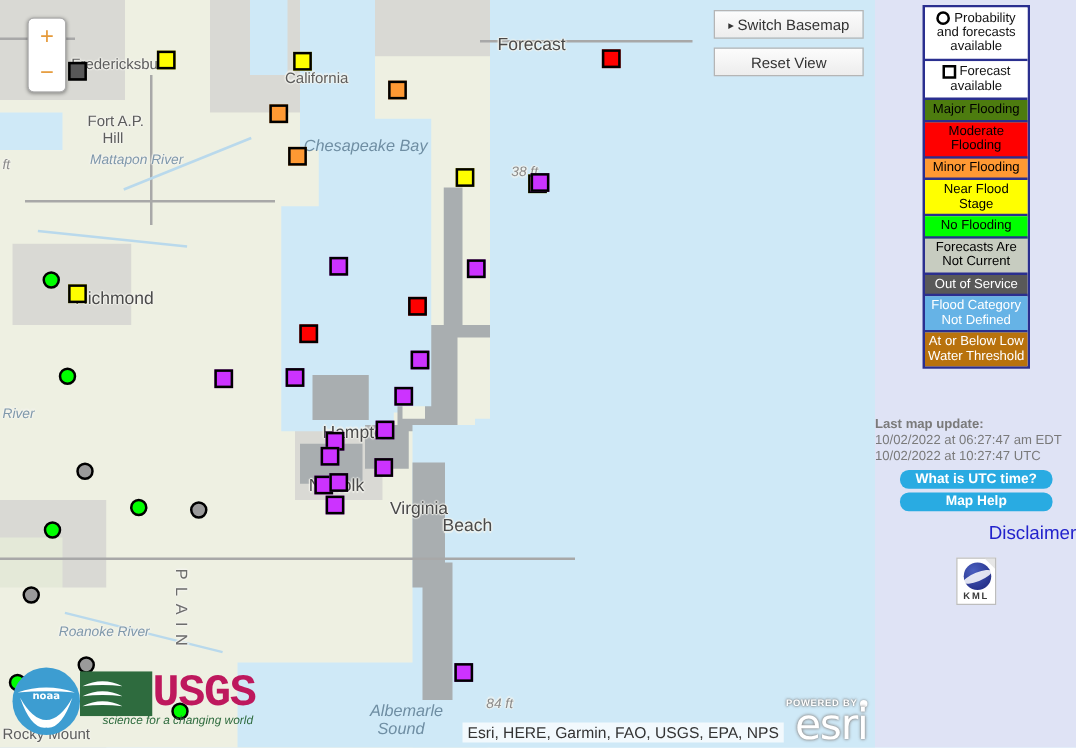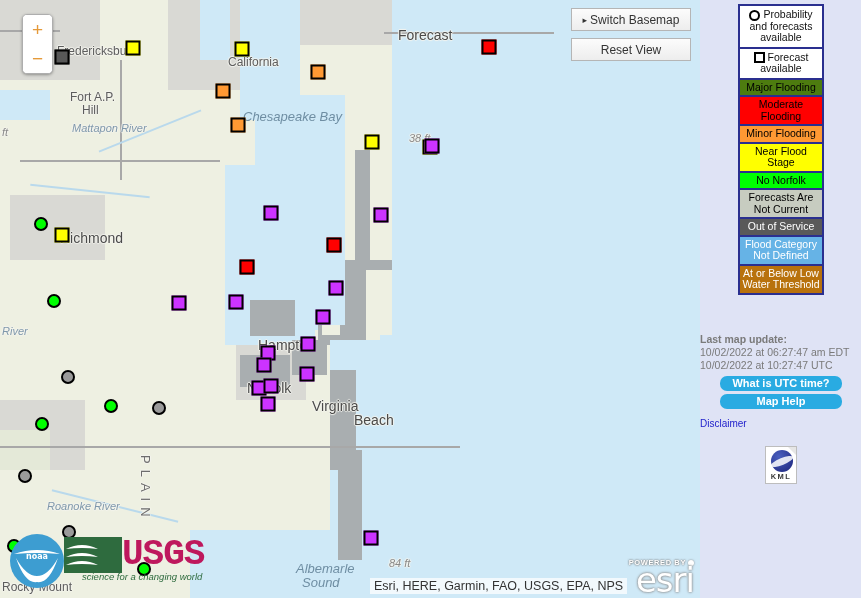--- a/index.html
+++ b/index.html
@@ -263,23 +263,23 @@
     padding: 0;
     font-family: "Liberation Sans", sans-serif;
   }
   #utc-btn { top: 376px; }
   #help-btn { top: 394px; }
 
   #disclaimer {
     position: absolute;
     left: 0; top: 418px;
     width: 161px;
-    text-align: left;
+    text-align: right;
     color: #2222cc;
-    font-size: 10px;
+    font-size: 15px;
     cursor: pointer;
   }
   #kml-link {
     position: absolute;
     left: 65px; top: 446px;
     width: 32px; height: 38px;
     background: #fff;
     border: 1px solid #bdbdbd;
     cursor: pointer;
   }
@@ -475,21 +475,21 @@
 
   <div id="panel">
 
     <div id="legend">
         <div class="legend-row symrow"><span class="legend-sym circ"></span><span>Probability and forecasts available</span></div>
         <div class="legend-row symrow"><span class="legend-sym"></span><span>Forecast available</span></div>
         <div class="legend-row" style="background: #4d7c0f; color: rgb(0, 0, 0); text-align: center;">Major Flooding</div>
         <div class="legend-row" style="background: rgb(255, 0, 0); color: rgb(0, 0, 0);">Moderate Flooding</div>
         <div class="legend-row" style="background: rgb(255, 153, 51); color: rgb(0, 0, 0);">Minor Flooding</div>
         <div class="legend-row" style="background: rgb(255, 255, 0); color: rgb(0, 0, 0);">Near Flood Stage</div>
-        <div class="legend-row" style="background: rgb(0, 255, 0); color: rgb(0, 0, 0);">No Norfolk</div>
+        <div class="legend-row" style="background: rgb(0, 255, 0); color: rgb(0, 0, 0);">No Flooding</div>
         <div class="legend-row" style="background: rgb(199, 204, 192); color: rgb(0, 0, 0);">Forecasts Are Not Current</div>
         <div class="legend-row" style="background: rgb(89, 89, 89); color: rgb(255, 255, 255);">Out of Service</div>
         <div class="legend-row" style="background: rgb(102, 179, 230); color: rgb(255, 255, 255);">Flood Category Not Defined</div>
         <div class="legend-row" style="background: rgb(184, 114, 13); color: rgb(255, 255, 255);">At or Below Low Water Threshold</div>
       </div>
 
     <div id="update-block">
       <div class="ttl">Last map update:</div>
       <div>10/02/2022 at 06:27:47 am EDT</div>
       <div>10/02/2022 at 10:27:47 UTC</div>

